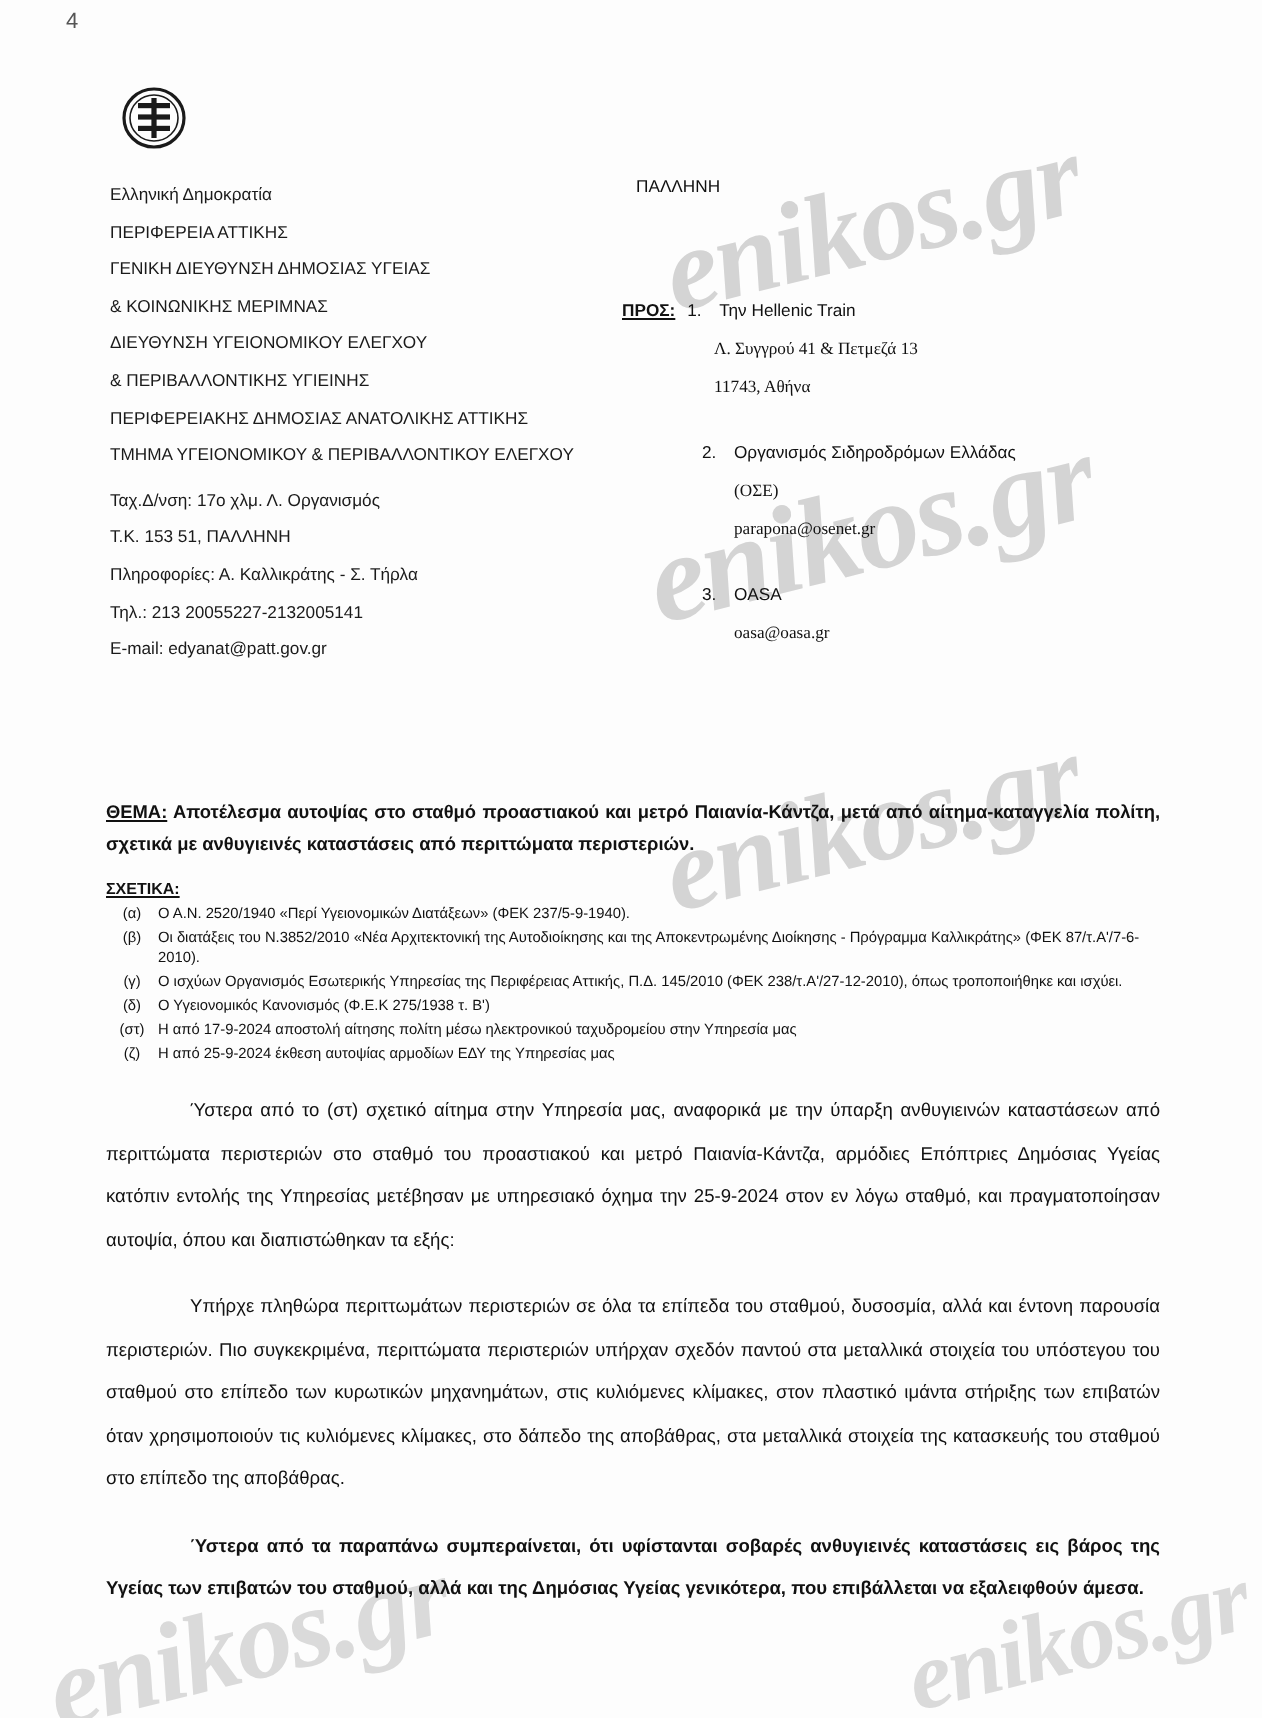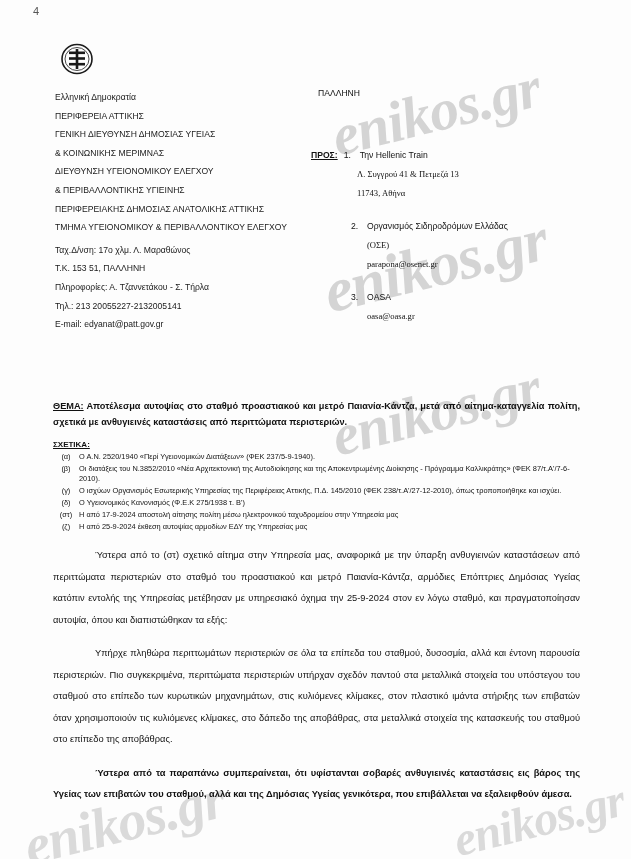--- a/index.html
+++ b/index.html
@@ -190,23 +190,23 @@
   <div class="letterhead">
     <div>Ελληνική Δημοκρατία</div>
     <div>ΠΕΡΙΦΕΡΕΙΑ ΑΤΤΙΚΗΣ</div>
     <div>ΓΕΝΙΚΗ ΔΙΕΥΘΥΝΣΗ ΔΗΜΟΣΙΑΣ ΥΓΕΙΑΣ</div>
     <div>&amp; ΚΟΙΝΩΝΙΚΗΣ ΜΕΡΙΜΝΑΣ</div>
     <div>ΔΙΕΥΘΥΝΣΗ ΥΓΕΙΟΝΟΜΙΚΟΥ ΕΛΕΓΧΟΥ</div>
     <div>&amp; ΠΕΡΙΒΑΛΛΟΝΤΙΚΗΣ ΥΓΙΕΙΝΗΣ</div>
     <div>ΠΕΡΙΦΕΡΕΙΑΚΗΣ ΔΗΜΟΣΙΑΣ ΑΝΑΤΟΛΙΚΗΣ ΑΤΤΙΚΗΣ</div>
     <div>ΤΜΗΜΑ ΥΓΕΙΟΝΟΜΙΚΟΥ &amp; ΠΕΡΙΒΑΛΛΟΝΤΙΚΟΥ ΕΛΕΓΧΟΥ</div>
     <div class="lh-gap"></div>
-    <div>Ταχ.Δ/νση: 17ο χλμ. Λ. Μαραθώνος</div>
+    <div>Ταχ.Δ/νση: 17ο χλμ. Λ. Οργανισμός</div>
     <div>Τ.Κ. 153 51, ΠΑΛΛΗΝΗ</div>
-    <div>Πληροφορίες: Α. Τζαννετάκου - Σ. Τήρλα</div>
+    <div>Πληροφορίες: Α. Καλλικράτης - Σ. Τήρλα</div>
     <div>Τηλ.: 213 20055227-2132005141</div>
     <div>E-mail: edyanat@patt.gov.gr</div>
   </div>
 
   <div class="city">ΠΑΛΛΗΝΗ</div>
 
   <div class="pros-block">
     <div class="pros-row">
       <span class="pros-label">ΠΡΟΣ:</span>
       <span class="pros-num">1.</span>

